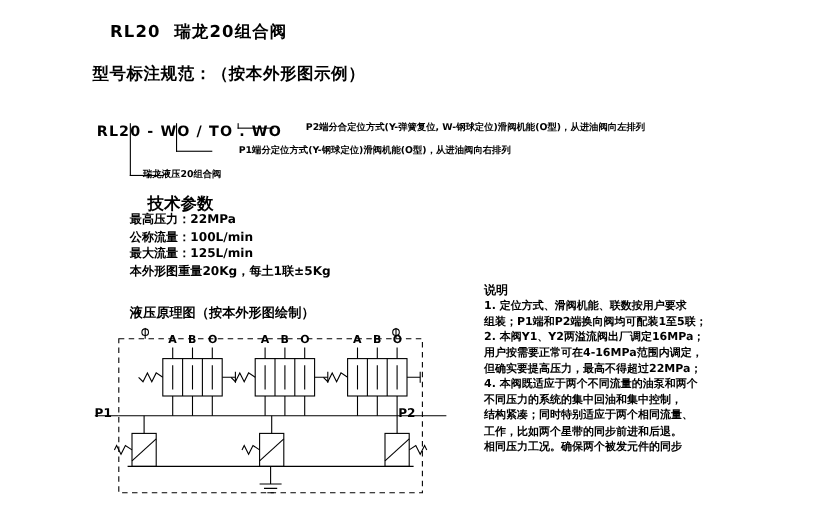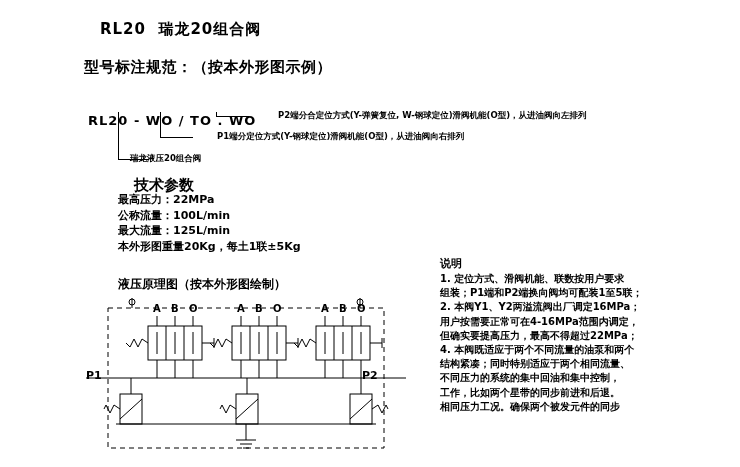--- a/index.html
+++ b/index.html
@@ -152,22 +152,22 @@
   <div class="schem-title">液压原理图（按本外形图绘制）</div>
 
   <div class="expl-head">说明</div>
   <div class="expl-body">
     <div>1. 定位方式、滑阀机能、联数按用户要求</div>
     <div>组装；P1端和P2端换向阀均可配装1至5联；</div>
     <div>2. 本阀Y1、Y2两溢流阀出厂调定16MPa；</div>
     <div>用户按需要正常可在4-16MPa范围内调定，</div>
     <div>但确实要提高压力，最高不得超过22MPa；</div>
     <div>4. 本阀既适应于两个不同流量的油泵和两个</div>
+    <div>不同压力的系统的集中回油和集中控制，</div>
     <div>结构紧凑；同时特别适应于两个相同流量、</div>
-    <div>不同压力的系统的集中回油和集中控制，</div>
     <div>工作，比如两个星带的同步前进和后退。</div>
     <div>相同压力工况。确保两个被发元件的同步</div>
   </div>
 
   <div class="p-label p1">P1</div>
   <div class="p-label p2">P2</div>
 
   <svg class="schematic" viewBox="0 0 320 160" width="320" height="160">
     <g stroke="#000" stroke-width="1" fill="none">
 

